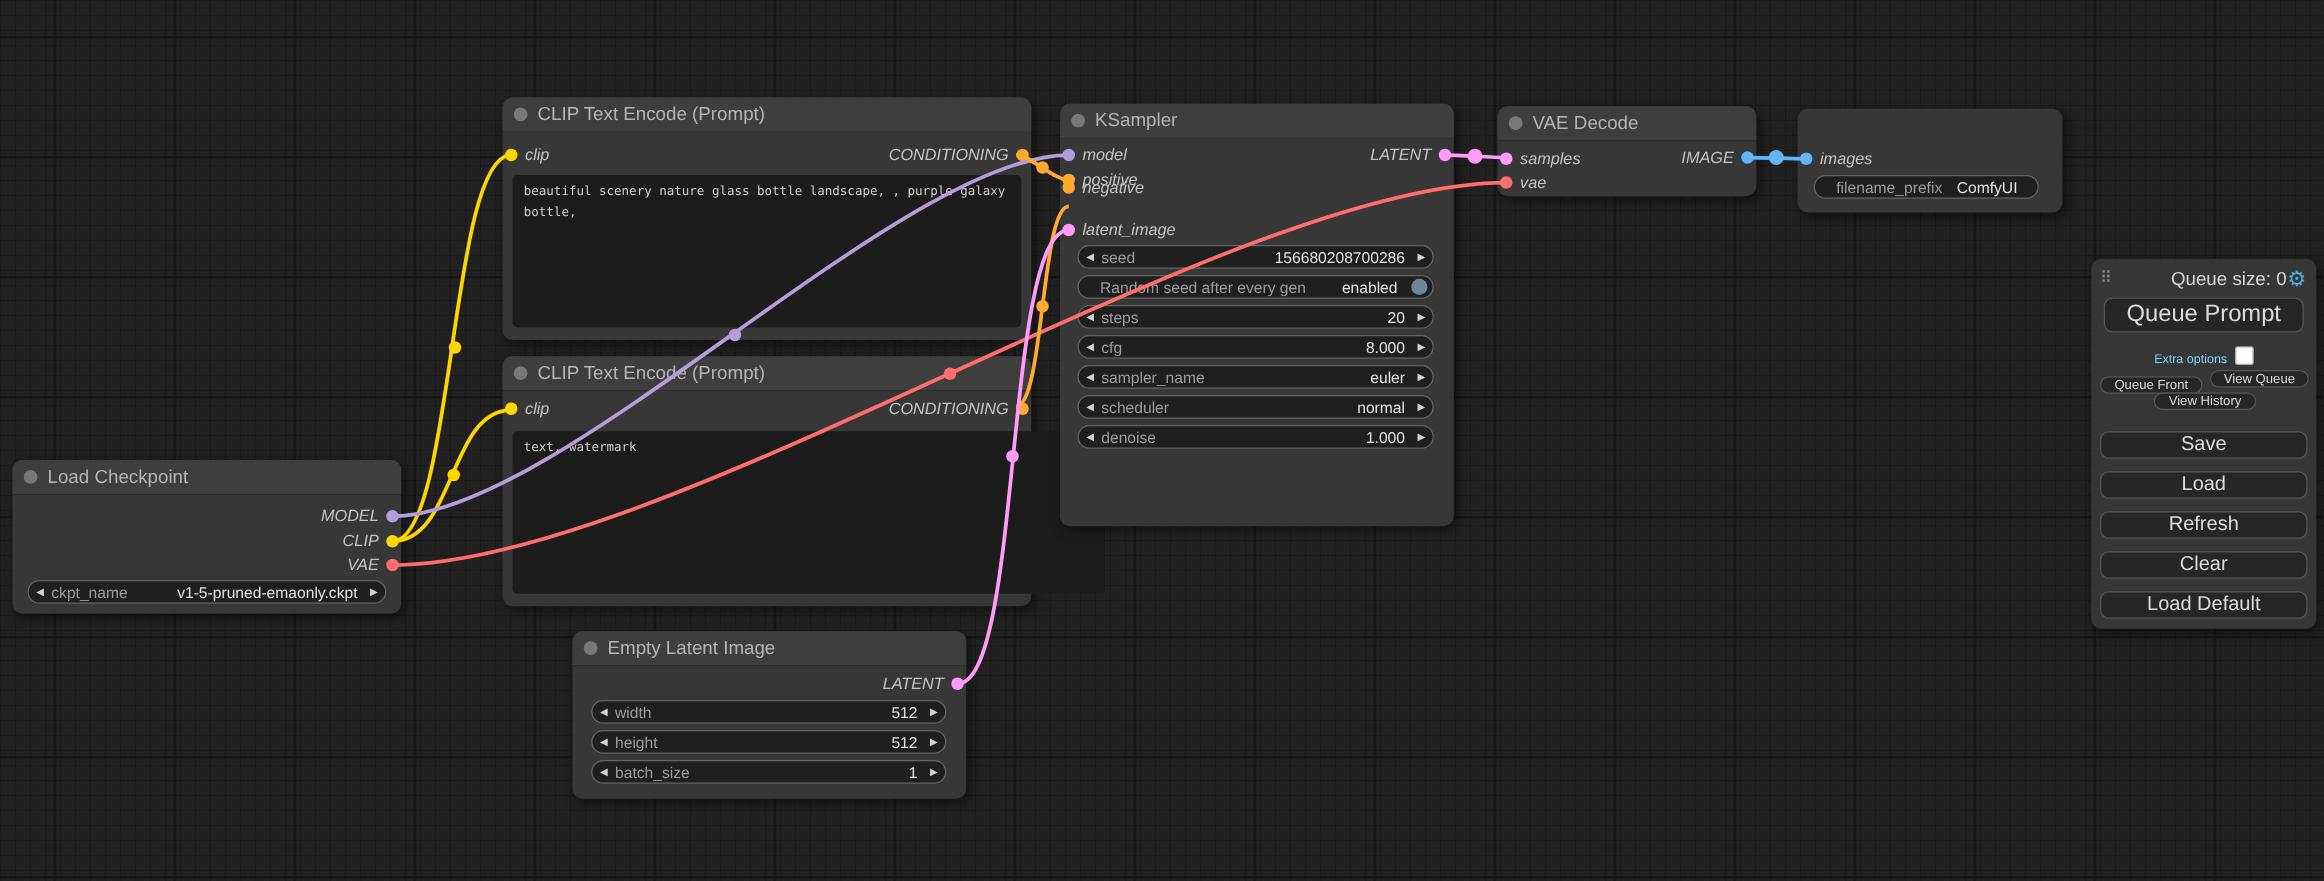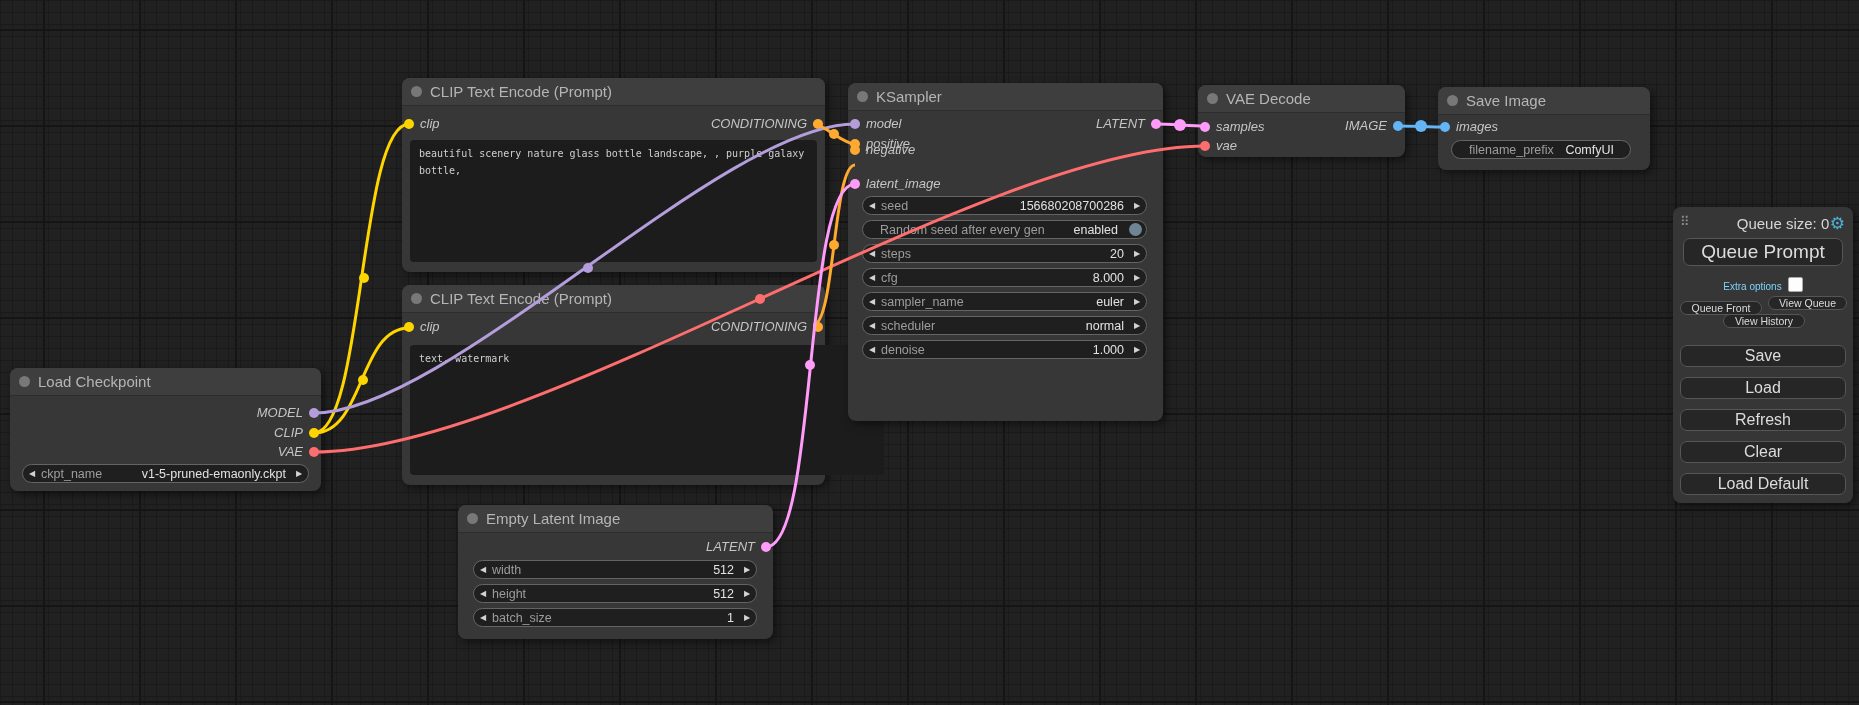--- a/index.html
+++ b/index.html
@@ -161,21 +161,20 @@
 </div>
 
 <div class="node" style="left:1198px;top:85px;width:207px;height:72px;">
   <div class="ntitle"><span class="tdot"></span><span>VAE Decode</span></div>
   <div class="slot in" style="top:32px;"><span class="dot c-latent"></span><span>samples</span></div>
   <div class="slot in" style="top:51px;"><span class="dot c-vae"></span><span>vae</span></div>
   <div class="slot out" style="top:31px;"><span>IMAGE</span><span class="dot c-image"></span></div>
 </div>
 
 <div class="node" style="left:1438px;top:87px;width:212px;height:83px;">
-  <div class="ntitle"><span class="tdot"></span><span>Save Image</span></div>
   <div class="slot in" style="top:30px;"><span class="dot c-image"></span><span>images</span></div>
   <div class="widget noarr" style="left:13px;top:53px;width:180px;">
     <span class="wl">filename_prefix</span>
     <span class="wv" style="margin-right:16px;">ComfyUI</span>
   </div>
 </div>
 
 <svg id="wires" width="1859" height="705" viewBox="0 0 1859 705">
   <path class="w-clip" d="M314,433 C364,433 359,124 409,124"></path>
   <path class="w-clip" d="M314,433 C364,433 359,328 409,328"></path>

